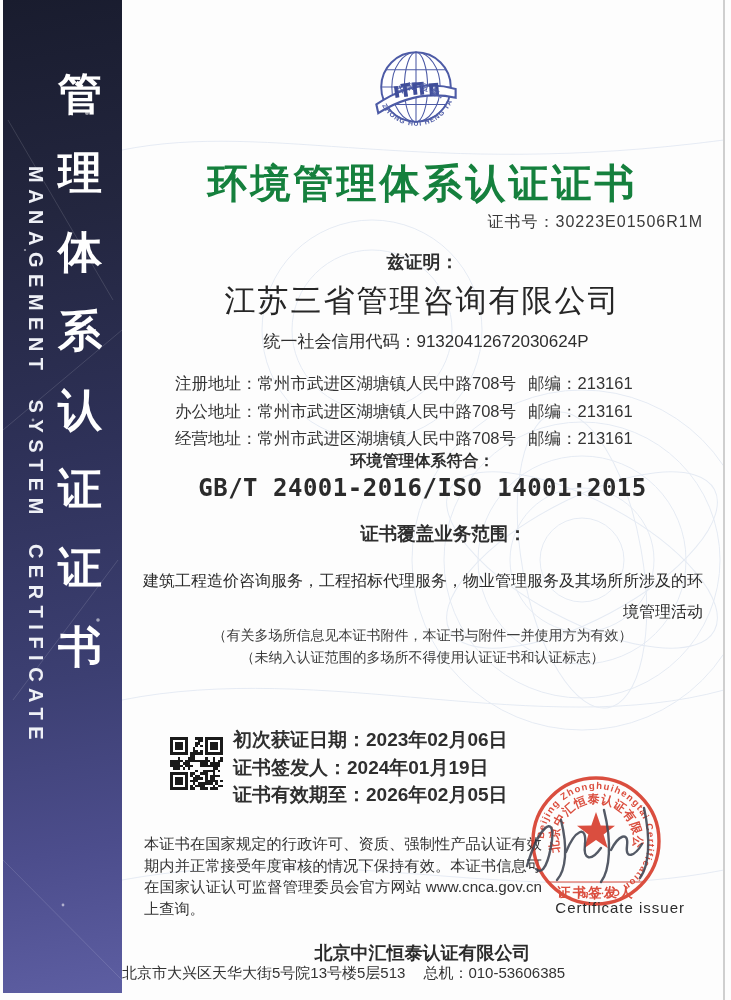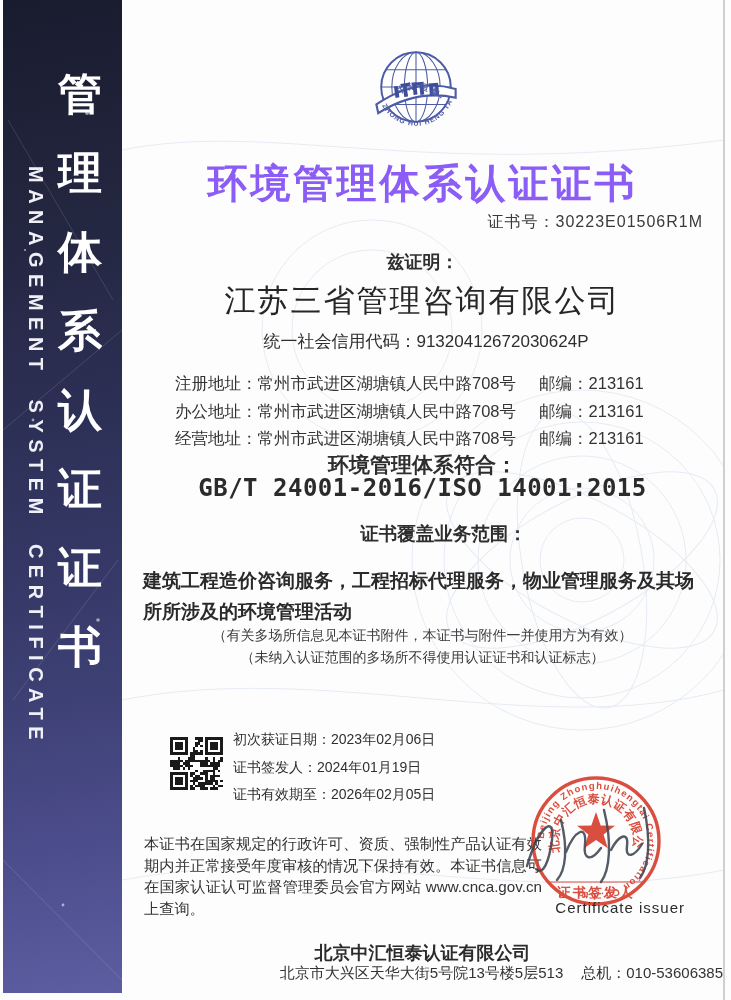--- a/index.html
+++ b/index.html
@@ -26,44 +26,44 @@
     transform:rotate(90deg);transform-origin:0 0;
     white-space:nowrap;color:#eef0f6;
     font-size:20px;font-weight:bold;letter-spacing:6.5px;word-spacing:11px;
   }
   
   .watermark{position:absolute;left:122px;top:0;pointer-events:none;}
   
   .abs{position:absolute;}
   .center{left:122px;right:8px;text-align:center;}
   .logo{left:358px;top:40px;}
-  .cert-title{top:156px;font-size:40px;font-weight:bold;letter-spacing:3px;color:#8b5cf6;}
+  .cert-title{top:156px;font-size:40px;font-weight:bold;letter-spacing:3px;color:#15803d;}
   .cert-no{top:212px;left:122px;right:28px;text-align:right;font-size:16px;letter-spacing:1px;color:#3a3a3a;}
   .certify{top:250px;font-size:18px;font-weight:600;}
   .company{top:280px;font-size:31px;font-weight:normal;letter-spacing:2px;color:#262626;}
   .credit{top:330px;font-size:17px;padding-left:7px;}
   .addresses{top:370px;left:175px;font-size:16.5px;line-height:27.5px;color:#333;}
-  .addr-row .zl{margin-left:23px;}
-  .std-intro{top:451px;font-size:21px;font-weight:600;}
+  .addr-row .zl{margin-left:12px;}
+  .std-intro{top:451px;font-size:16px;font-weight:600;}
   .std{top:474px;font-size:24px;font-weight:bold;letter-spacing:.5px;
        font-family:"DejaVu Sans Mono","Liberation Mono",monospace;color:#2b2b2b;}
   .scope-label{top:521px;font-size:18.5px;font-weight:600;margin-left:42px;}
-  .scope{top:565px;left:143px;width:560px;text-align:left;
-         font-size:19px;font-weight:700;line-height:31px;color:#2a2a2a;}
+  .scope{top:565px;left:143px;width:560px;text-align:right;
+         font-size:16px;font-weight:400;line-height:31px;color:#2a2a2a;}
   .note{font-size:14px;color:#3c3c3c;}
   .note1{top:627px;} .note2{top:649px;}
   .qr{left:170px;top:737px;}
-  .dates{top:726px;left:233px;font-size:14px;line-height:27.5px;font-weight:400;color:#2f2f2f;}
+  .dates{top:726px;left:233px;font-size:19px;line-height:27.5px;font-weight:700;color:#2f2f2f;}
   .footnote{top:833px;left:144px;width:398px;font-size:15.2px;line-height:21.5px;color:#333;text-align:justify;}
   .seal{left:511px;top:756px;opacity:.92;}
   .issuer-caption{left:513px;top:899px;width:172px;text-align:right;
                   font-size:15px;letter-spacing:1px;color:#2b2b2b;}
   .issuer-company{top:941px;left:122px;right:8px;text-align:center;
                   font-size:18px;font-weight:bold;color:#2b2b2b;}
-  .issuer-address{top:964px;left:122px;right:8px;text-align:right;font-size:15px;color:#333;padding-left:24px;}
+  .issuer-address{top:964px;left:122px;right:8px;text-align:left;font-size:15px;color:#333;}
   .issuer-address .phone-label{margin-left:18px;}
   .right-edge{left:723px;top:0;width:2px;height:1000px;background:#cfcfcf;}
 </style>
 </head>
 <body>
 
 <div class="page">
 
   <svg class="watermark" width="602" height="1000">
     <g fill="none" stroke="#c9d5e8" stroke-width="1" opacity="0.45">

